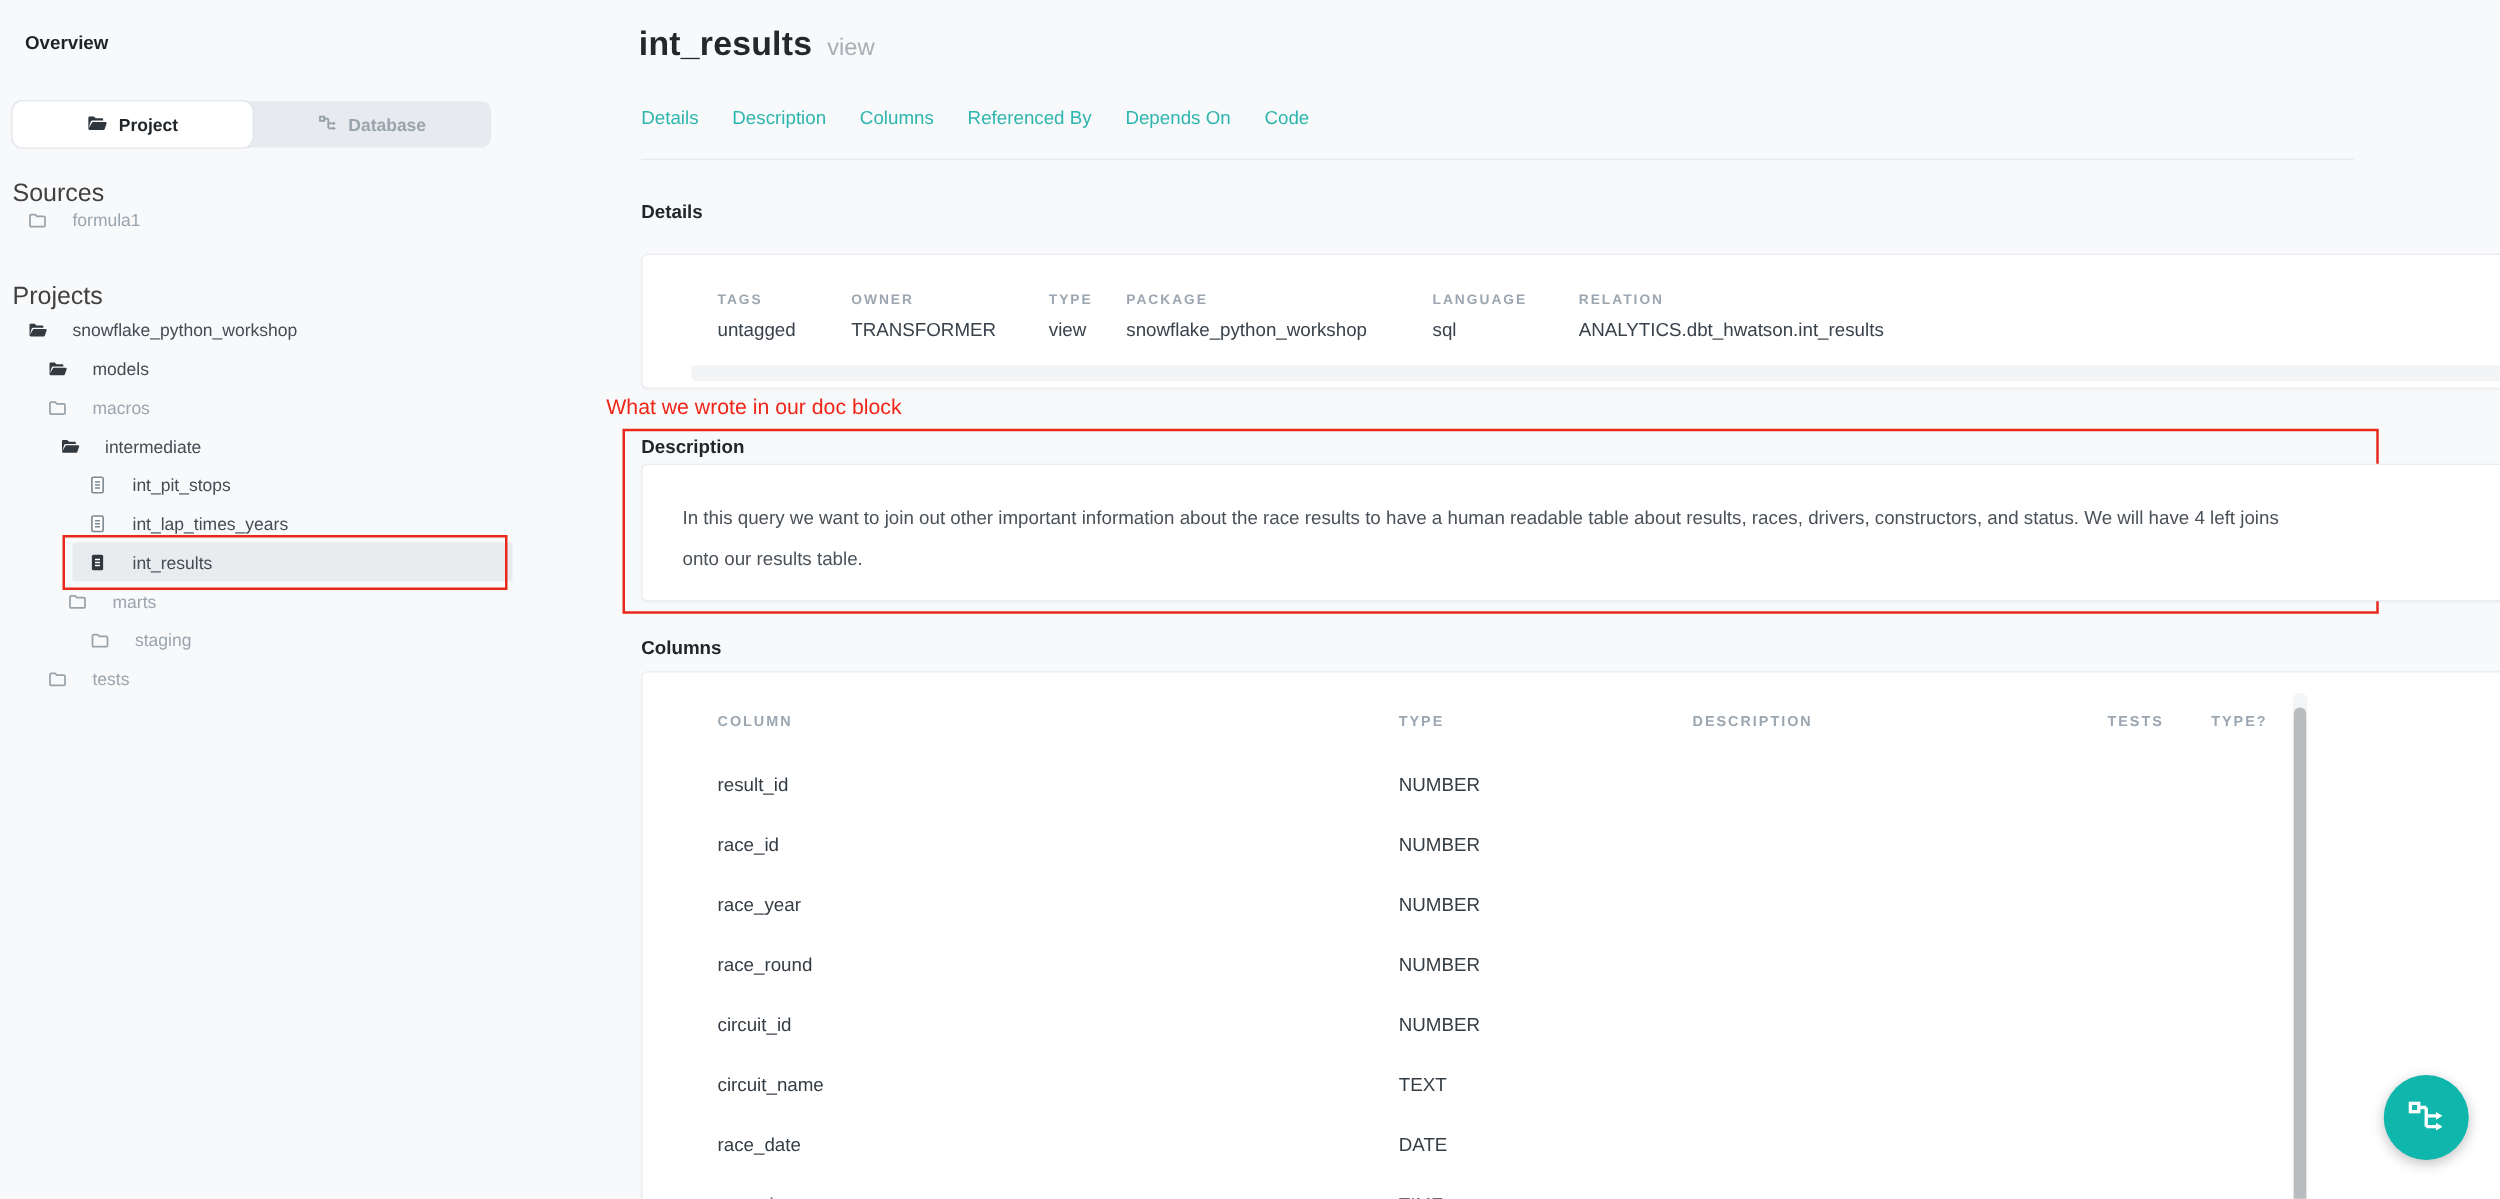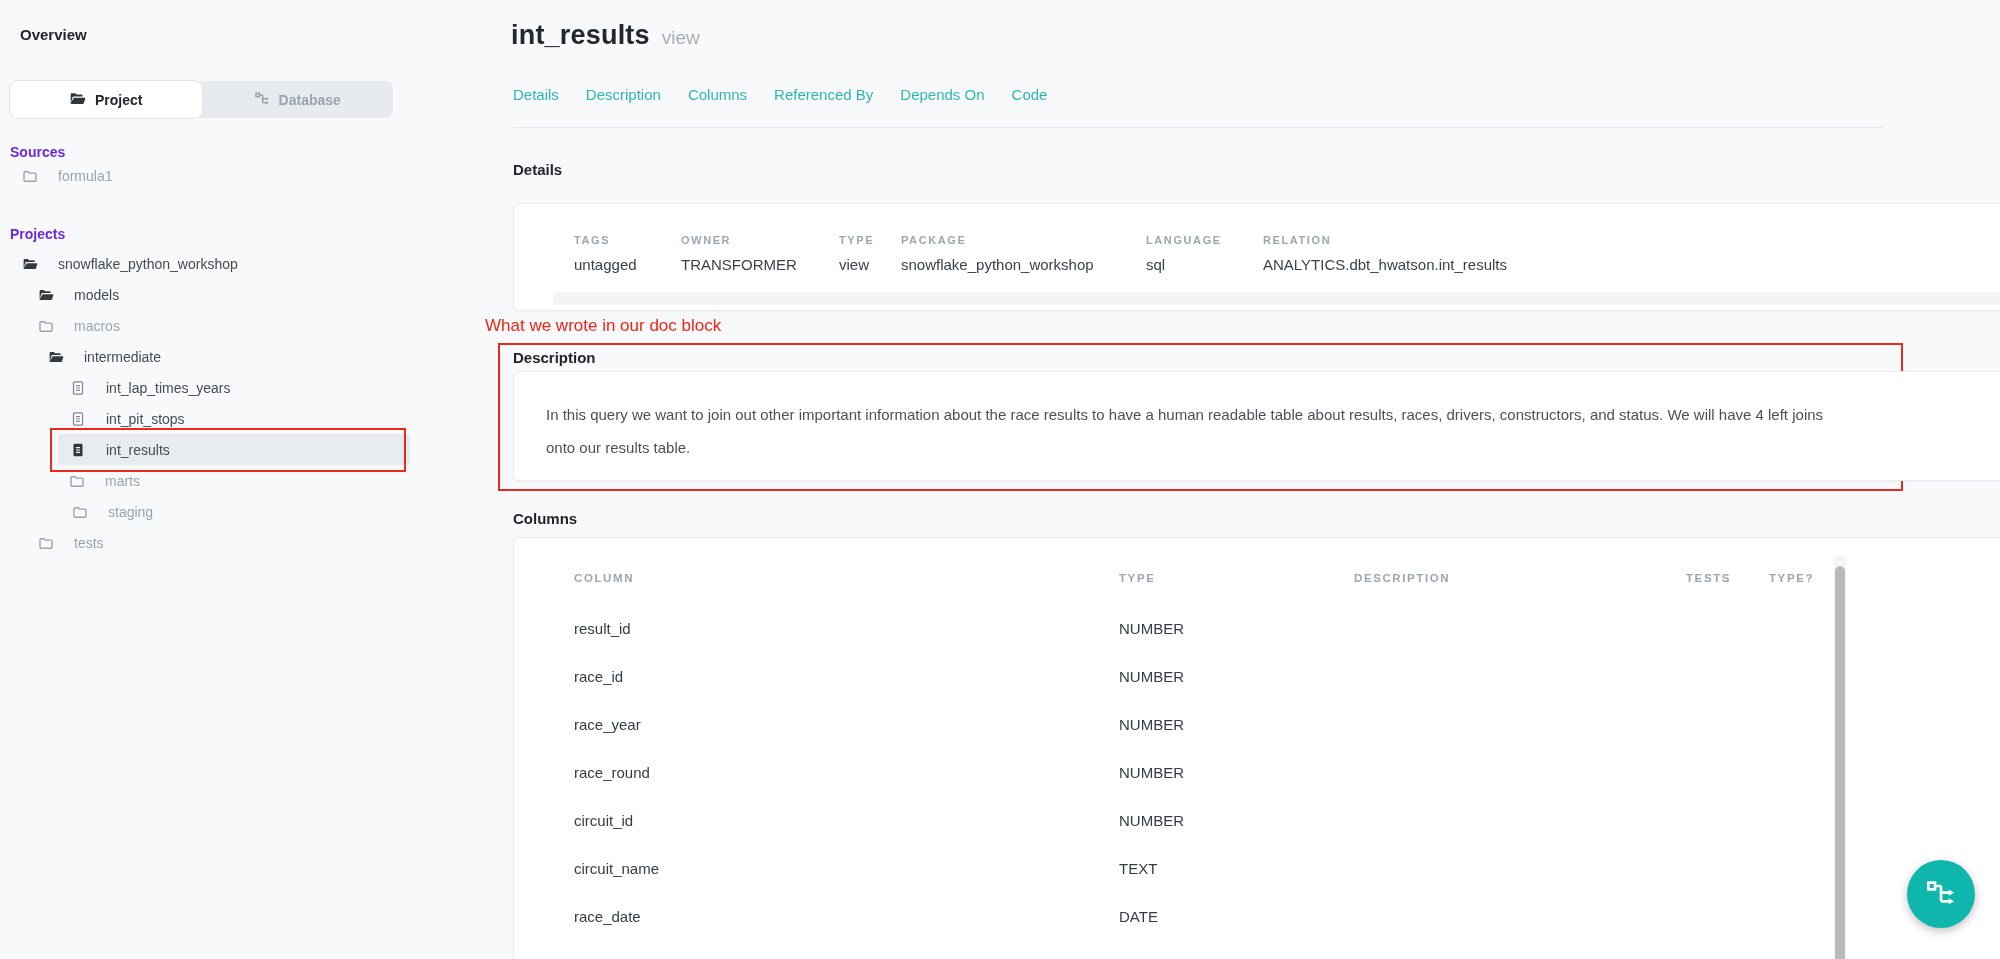--- a/index.html
+++ b/index.html
@@ -9,21 +9,21 @@
     font-family:"Liberation Sans", sans-serif;
     color:#3a424a;
     -webkit-font-smoothing:antialiased;
   }
   
   .sidebar{position:absolute;left:0;top:0;width:420px;height:727px;}
   .overview{position:absolute;left:20px;top:26px;font-size:15px;font-weight:bold;color:#1f2328;}
   .seg-group{position:absolute;left:10px;top:81px;width:383px;height:37px;background:#e7eaee;border-radius:8px;display:flex;}
   .seg{flex:1;display:flex;align-items:center;justify-content:center;gap:9px;font-size:14px;font-weight:bold;color:#9aa4ad;cursor:pointer;}
   .seg.active{background:#ffffff;border-radius:8px;color:#21262b;box-shadow:0 0 0 1px #e2e5e9;}
-  .side-label{position:absolute;left:10px;font-size:14px;font-weight:bold;color:#6d28d9;}
+  .side-label{position:absolute;left:10px;font-size:20px;font-weight:normal;color:#404040;}
   .lbl-sources{top:144px;}
   .lbl-projects{top:226px;}
   .tree{position:absolute;left:0;top:160px;width:410px;}
   .tree.projects-tree{top:248px;}
   .trow{height:31px;display:flex;align-items:center;gap:20px;font-size:14px;color:#434b53;cursor:pointer;box-sizing:border-box;}
   .trow .ticon{display:flex;align-items:center;width:16px;height:16px;flex:0 0 16px;}
   .trow.muted{color:#9aa4ad;}
   .trow.selected{background:#e9ecef;border-radius:2px;position:relative;}
   .trow.selected.annotated::after{
     content:'';position:absolute;left:-8px;right:4px;top:-6px;bottom:-7px;
@@ -148,41 +148,41 @@
         </span>
         <span>intermediate</span>
       </div>
       <div class="trow" style="padding-left: 70px;">
         <span class="ticon">
           <svg width="16" height="16" viewBox="0 0 16 16">
             <rect x="3.5" y="1.8" width="9" height="12.4" rx="1.2" fill="#ffffff" stroke="#7d8891" stroke-width="1.3"></rect>
             <path d="M6 5.6 h4 M6 8 h4 M6 10.4 h4" stroke="#7d8891" stroke-width="1.2"></path>
           </svg>
         </span>
-        <span>int_lap_times_years</span>
+        <span>int_pit_stops</span>
       </div>
       <div class="trow" style="padding-left: 70px;">
         <span class="ticon">
           <svg width="16" height="16" viewBox="0 0 16 16">
             <rect x="3.5" y="1.8" width="9" height="12.4" rx="1.2" fill="#ffffff" stroke="#7d8891" stroke-width="1.3"></rect>
             <path d="M6 5.6 h4 M6 8 h4 M6 10.4 h4" stroke="#7d8891" stroke-width="1.2"></path>
           </svg>
         </span>
-        <span>int_pit_stops</span>
+        <span>int_lap_times_years</span>
       </div>
       <div class="trow selected annotated" style="margin-left: 58px; padding-left: 12px;">
         <span class="ticon">
           <svg width="16" height="16" viewBox="0 0 16 16">
             <rect x="3.5" y="1.8" width="9" height="12.4" rx="1.2" fill="#2f363c"></rect>
             <path d="M6 5.6 h4 M6 8 h4 M6 10.4 h4" stroke="#ffffff" stroke-width="1.2"></path>
           </svg>
         </span>
         <span>int_results</span>
       </div>
-      <div class="trow muted" style="padding-left: 54px; margin-left: 15px;">
+      <div class="trow muted" style="padding-left: 54px;">
         <span class="ticon">
           <svg width="16" height="16" viewBox="0 0 16 16" fill="none" stroke="#99a3ab" stroke-width="1.4">
             <path d="M2 12.3 v-7.6 c0-.55.45-1 1-1 h3.1 l1.4 1.4 h5.5 c.55 0 1 .45 1 1 v6.2 c0 .55-.45 1-1 1 H3 c-.55 0-1-.45-1-1 z"></path>
           </svg>
         </span>
         <span>marts</span>
       </div>
       <div class="trow muted" style="padding-left: 72px;">
         <span class="ticon">
           <svg width="16" height="16" viewBox="0 0 16 16" fill="none" stroke="#99a3ab" stroke-width="1.4">

